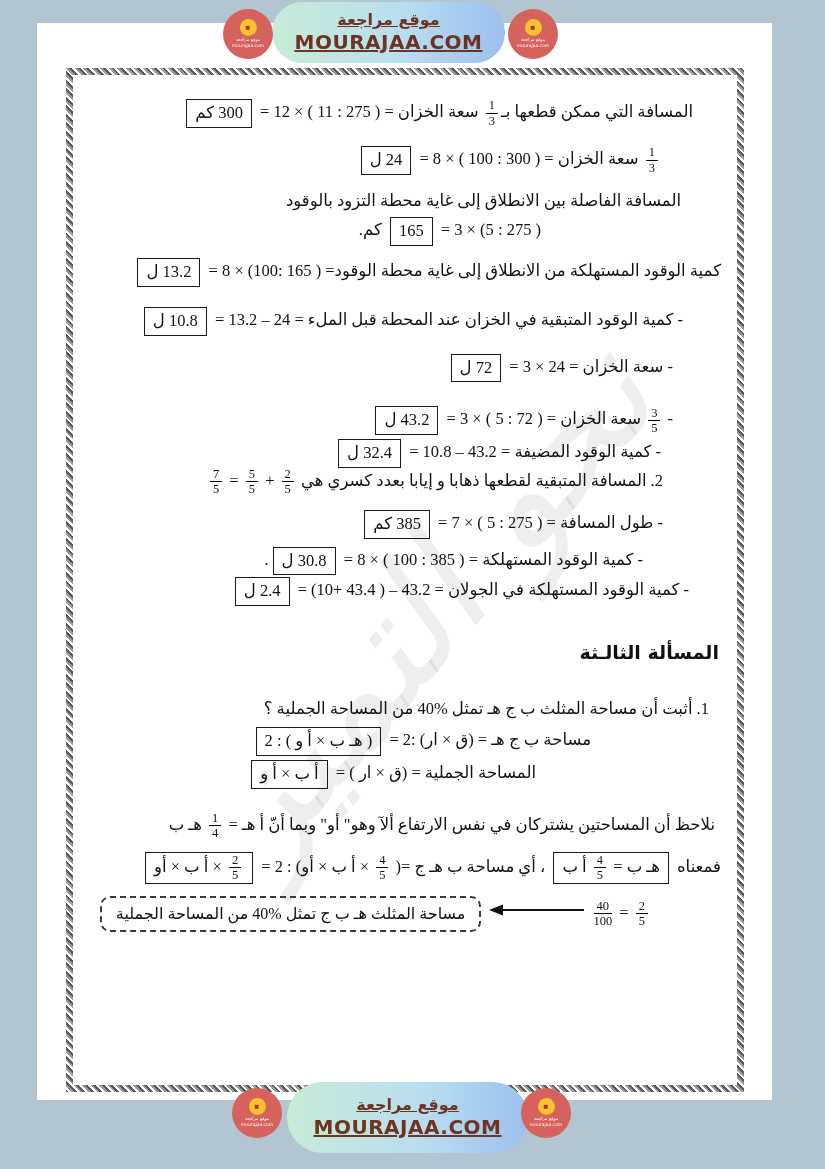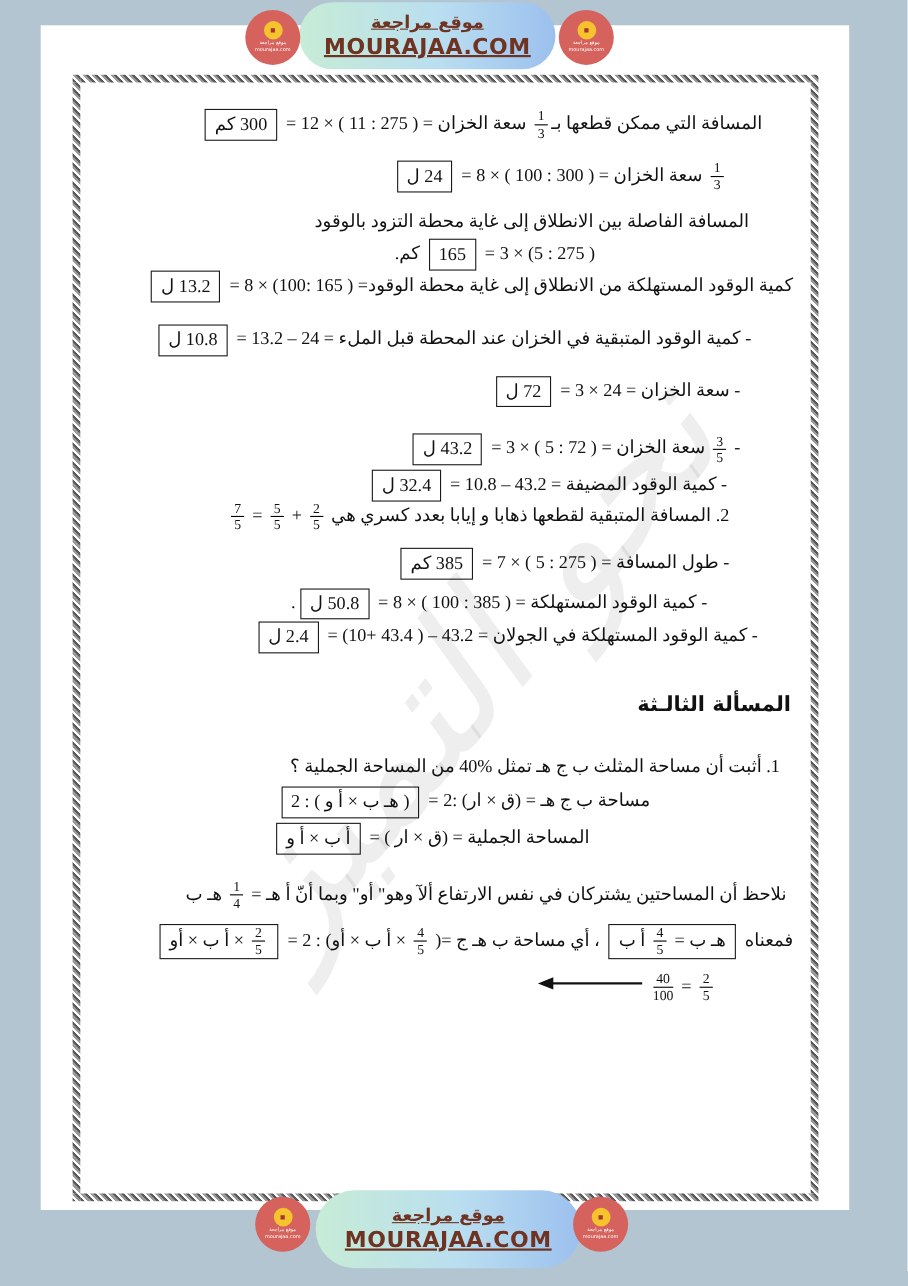--- a/index.html
+++ b/index.html
@@ -115,41 +115,41 @@
     <div id="content-lines">
         <div class="line" style="padding-right: 28px; margin-bottom: 18px;"><span>المسافة التي ممكن قطعها بـ</span><span class="frac">
             <span class="fn">1</span>
             <span class="fd">3</span>
           </span><span> سعة الخزان = ( 275 : 11 ) × 12 = </span><span class="ansbox"><span>300 كم</span></span></div>
         <div class="line" style="padding-right: 60px; margin-bottom: 14px;"><span class="frac">
             <span class="fn">1</span>
             <span class="fd">3</span>
           </span><span> سعة الخزان =  ( 300 : 100 ) × 8 = </span><span class="ansbox"><span>24 ل</span></span></div>
         <div class="line" style="padding-right: 40px; margin-bottom: 4px;"><span>المسافة الفاصلة بين الانطلاق إلى غاية محطة التزود بالوقود</span></div>
-        <div class="line" style="padding-right: 180px; margin-bottom: 0;"><span>( 275 : 5) × 3 = </span><span class="ansbox"><span>165</span></span><span> كم.</span></div>
+        <div class="line" style="padding-right: 180px; margin-bottom: 12px;"><span>( 275 : 5) × 3 = </span><span class="ansbox"><span>165</span></span><span> كم.</span></div>
         <div class="line" style="padding-right: 0px; margin-bottom: 20px;"><span>كمية الوقود المستهلكة من الانطلاق إلى غاية محطة الوقود= ( 165 :100) × 8 = </span><span class="ansbox"><span>13.2 ل</span></span></div>
         <div class="line" style="padding-right: 38px; margin-bottom: 18px;"><span>- كمية الوقود المتبقية في الخزان عند المحطة قبل الملء = 24 – 13.2 = </span><span class="ansbox"><span>10.8 ل</span></span></div>
         <div class="line" style="padding-right: 48px; margin-bottom: 24px;"><span>- سعة الخزان = 24 × 3 = </span><span class="ansbox"><span>72 ل</span></span></div>
         <div class="line" style="padding-right: 48px; margin-bottom: 4px;"><span>- </span><span class="frac">
             <span class="fn">3</span>
             <span class="fd">5</span>
           </span><span> سعة الخزان = ( 72 : 5 ) × 3 = </span><span class="ansbox"><span>43.2 ل</span></span></div>
         <div class="line" style="padding-right: 60px; "><span>- كمية الوقود المضيفة = 43.2 – 10.8 = </span><span class="ansbox"><span>32.4 ل</span></span></div>
         <div class="line" style="padding-right: 58px; margin-bottom: 14px;"><span>2. المسافة المتبقية لقطعها ذهابا و إيابا بعدد كسري هي </span><span class="frac">
             <span class="fn">2</span>
             <span class="fd">5</span>
           </span><span> + </span><span class="frac">
             <span class="fn">5</span>
             <span class="fd">5</span>
           </span><span> = </span><span class="frac">
             <span class="fn">7</span>
             <span class="fd">5</span>
           </span></div>
         <div class="line" style="padding-right: 58px; margin-bottom: 8px;"><span>- طول المسافة = ( 275 : 5 ) × 7 = </span><span class="ansbox"><span>385 كم</span></span></div>
-        <div class="line" style="padding-right: 78px; margin-bottom: 2px;"><span>- كمية الوقود المستهلكة = ( 385 : 100 ) × 8 = </span><span class="ansbox"><span>50.8 ل</span></span><span>.</span></div>
+        <div class="line" style="padding-right: 78px; margin-bottom: 2px;"><span>- كمية الوقود المستهلكة = ( 385 : 100 ) × 8 = </span><span class="ansbox"><span>30.8 ل</span></span><span>.</span></div>
         <div class="line" style="padding-right: 32px; margin-bottom: 22px;"><span>- كمية الوقود المستهلكة في الجولان = 43.2 – ( 43.4 +10) = </span><span class="ansbox"><span>2.4 ل</span></span></div>
         <div class="line heading" style="padding-right: 2px; margin-bottom: 30px;"><span>المسألة الثالـثة</span></div>
         <div class="line" style="padding-right: 12px; margin-bottom: 6px;"><span>1. أثبت أن مساحة  المثلث  ب ج هـ تمثل %40 من المساحة الجملية ؟</span></div>
         <div class="line" style="padding-right: 130px; margin-bottom: 4px;"><span>مساحة ب ج هـ =  (ق × ار)  :2 = </span><span class="ansbox"><span>( هـ ب × أ و ) : 2</span></span></div>
         <div class="line" style="padding-right: 185px; margin-bottom: 23px;"><span>المساحة الجملية = (ق × ار ) = </span><span class="ansbox"><span>أ ب × أ و</span></span></div>
         <div class="line" style="padding-right: 6px; margin-bottom: 12px;"><span>نلاحظ أن المساحتين يشتركان في نفس الارتفاع ألآ وهو" أو" وبما أنّ  أ هـ = </span><span class="frac">
             <span class="fn">1</span>
             <span class="fd">4</span>
           </span><span> هـ ب</span></div>
         <div class="line" style="padding-right: 0px; margin-bottom: 12px;"><span>فمعناه </span><span class="ansbox"><span>هـ ب = </span><span class="frac">
@@ -164,21 +164,21 @@
             </span><span> × أ ب × أو</span></span></div>
         <div class="line" style="padding-right: 70px; margin-bottom: 0px;"><span class="frac">
             <span class="fn">2</span>
             <span class="fd">5</span>
           </span><span> = </span><span class="frac">
             <span class="fn">40</span>
             <span class="fd">100</span>
           </span><span class="arrow"><svg width="95" height="16" xmlns="http://www.w3.org/2000/svg">
               <line x1="10" y1="8" x2="95" y2="8" stroke="#111" stroke-width="2.2"></line>
               <polygon points="0,8 14,2.5 14,13.5" fill="#111"></polygon>
-            </svg></span></div>
+            </svg></span><span class="dashbox"><span>مساحة المثلث هـ ب ج تمثل %40 من المساحة الجملية</span></span></div>
       </div>
   </div>
   <div class="page-number">4</div>
 </div>
 
 <div class="pill pill-bottom">
   <span class="ar">موقع مراجعة</span>
   <span class="en">MOURAJAA.COM</span>
 </div>
 <div class="badge badge-bl">

